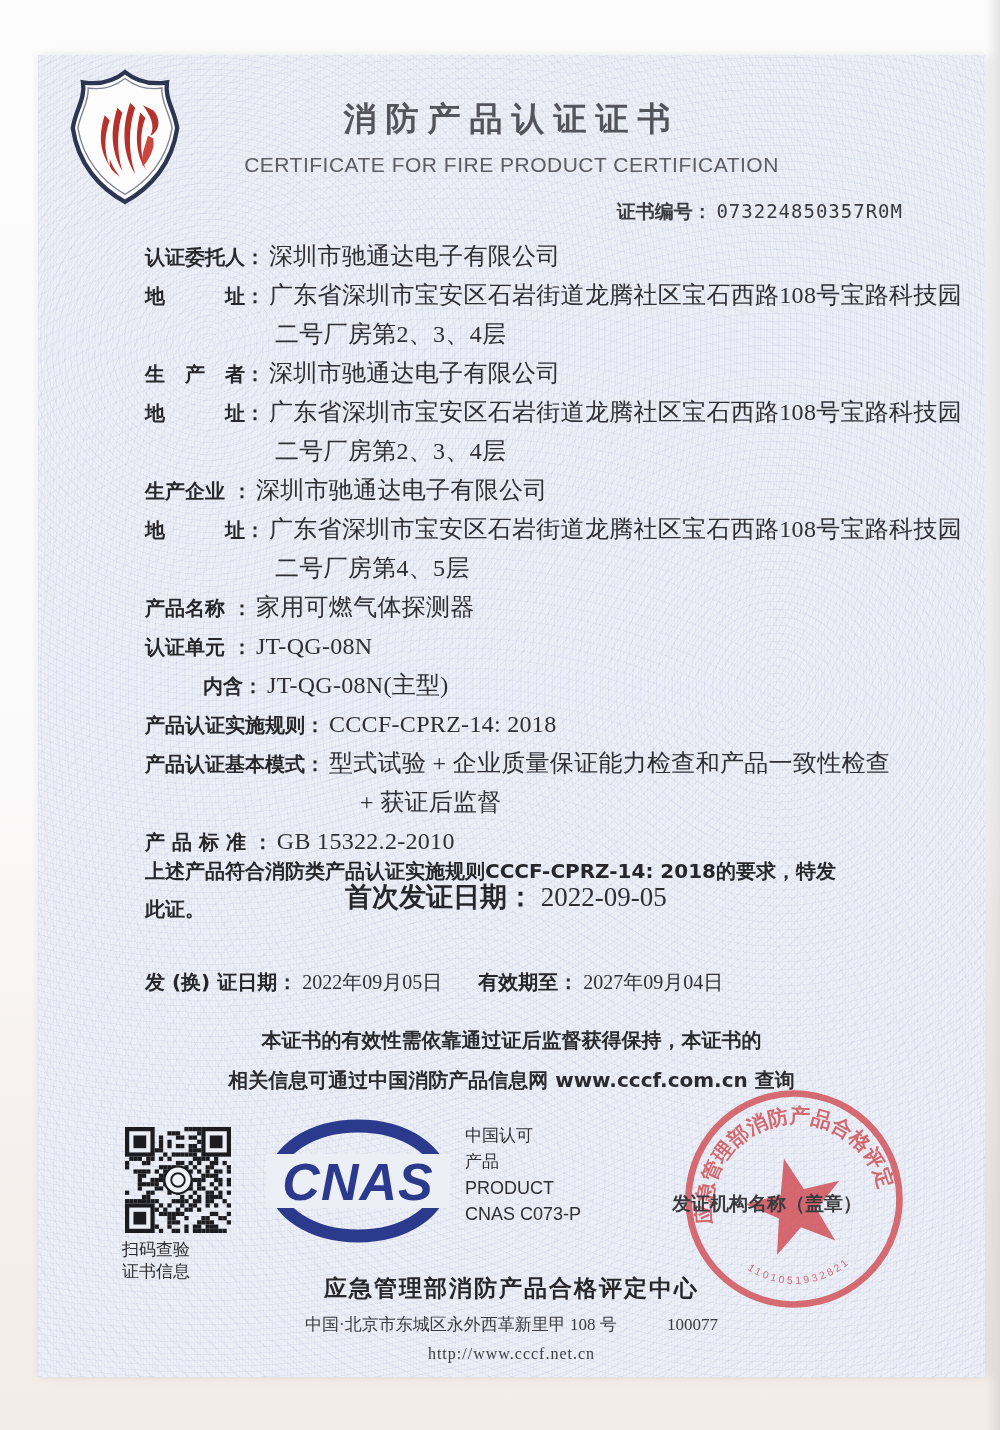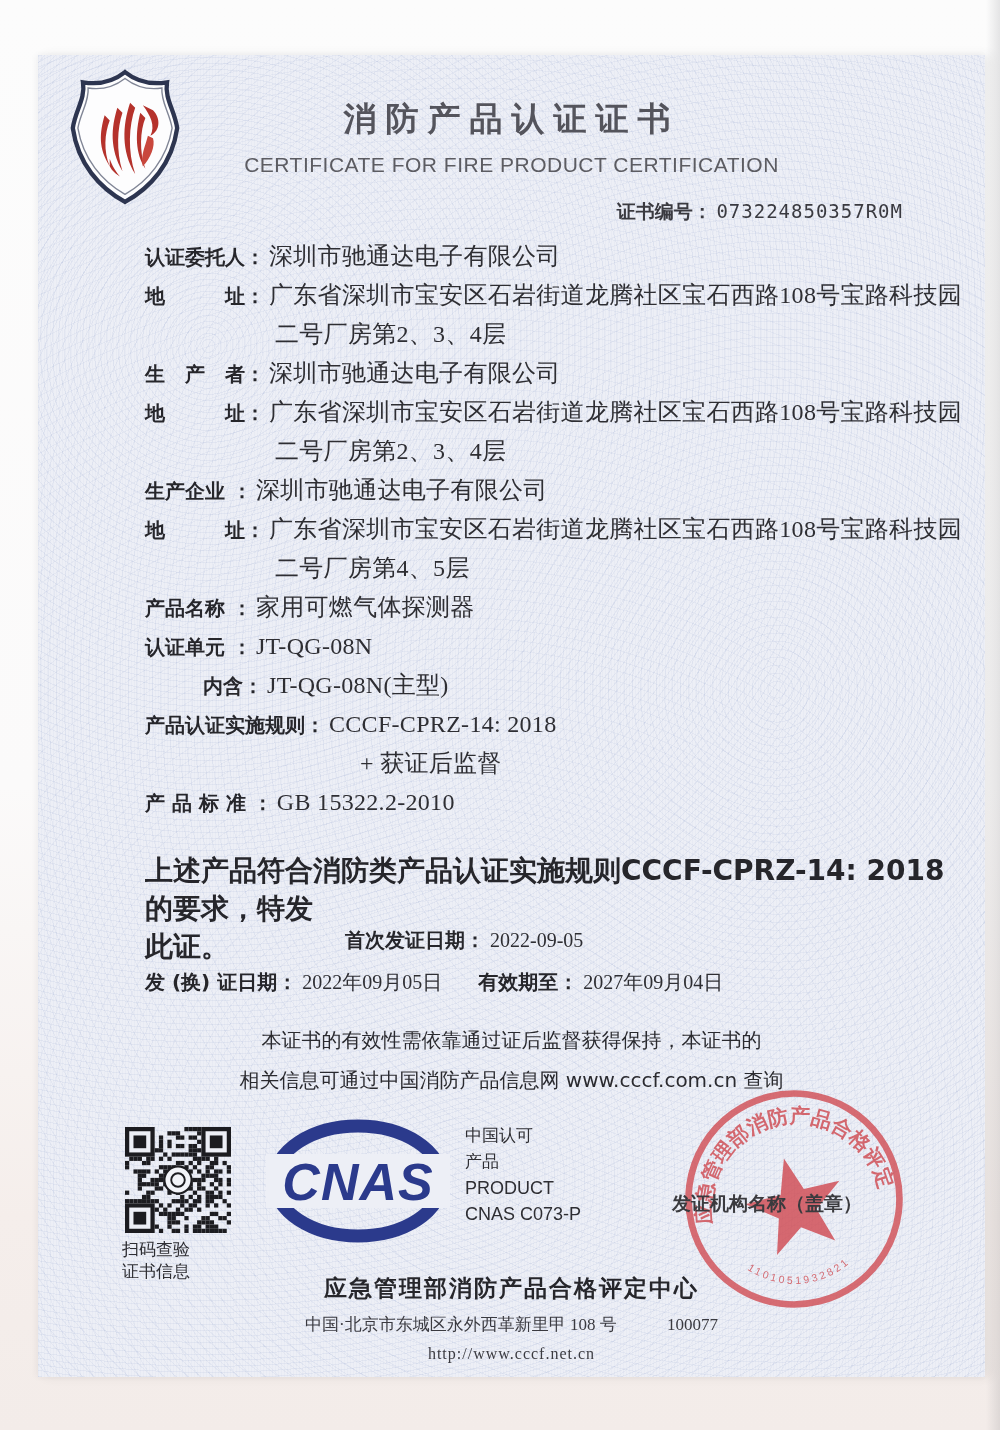--- a/index.html
+++ b/index.html
@@ -33,30 +33,30 @@
 
   .rows{position:absolute;left:107px;top:182px;width:790px;}
   .row{height:39px;line-height:39px;white-space:nowrap;}
   .row .lbl{font-family:"DejaVu Sans",sans-serif;font-weight:bold;font-size:20px;color:#26262b;text-align:center;}
   .row .val{font-size:24px;letter-spacing:.3px;color:#2e2e33;}
   .row.cont{padding-left:130px;}
   .row.cont2{padding-left:215px;}
   .row.indent{padding-left:58px;}
 
   .para{position:absolute;left:107px;top:797px;width:800px;
-    font-family:"DejaVu Sans",sans-serif;font-weight:bold;font-size:28px;
+    font-family:"DejaVu Sans",sans-serif;font-weight:bold;font-size:20px;
     line-height:38px;color:#26262b;}
-  .first-date{position:absolute;left:307px;top:872px;font-size:20px;}
+  .first-date{position:absolute;left:307px;top:824px;font-size:27px;}
   .issue-date{position:absolute;left:107px;top:914px;font-size:20px;}
   .blbl{font-family:"DejaVu Sans",sans-serif;font-weight:bold;color:#26262b;}
   .sval{font-family:"Liberation Serif",serif;color:#2e2e33;}
   .gap{display:inline-block;width:26px;}
 
   .notice{position:absolute;left:0;top:965px;width:100%;text-align:center;
-    font-family:"DejaVu Sans",sans-serif;font-weight:normal;font-size:20px;
+    font-family:"DejaVu Sans",sans-serif;font-weight:bold;font-size:20px;
     line-height:40px;color:#2a2a2f;}
 
   .qr{position:absolute;left:87px;top:1072px;width:106px;height:106px;}
   .qr-label{position:absolute;left:84px;top:1184px;width:112px;
     font-size:17px;line-height:22px;color:#2e2e33;}
   .cnas-logo{position:absolute;left:228px;top:1063px;width:184px;height:126px;}
   .cnas-text{position:absolute;left:427px;top:1068px;font-size:17px;line-height:26px;color:#2e2e33;}
   .cnas-text .en{font-family:"Liberation Sans",sans-serif;font-size:18px;}
   .seal{position:absolute;left:642px;top:1030px;width:228px;height:228px;
     transform:rotate(-14deg);opacity:.88;}
@@ -140,20 +140,24 @@
       <span class="lbl">认证单元 ：</span>
       <span class="val">JT-QG-08N</span>
     </div>
     <div class="row indent">
       <span class="lbl">内含：</span>
       <span class="val">JT-QG-08N(主型)</span>
     </div>
     <div class="row">
       <span class="lbl">产品认证实施规则：</span>
       <span class="val">CCCF-CPRZ-14: 2018</span>
+    </div>
+    <div class="row">
+      <span class="lbl">产品认证基本模式：</span>
+      <span class="val">型式试验 + 企业质量保证能力检查和产品一致性检查</span>
     </div>
     <div class="row cont2">
       <span class="val">+ 获证后监督</span>
     </div>
     <div class="row">
       <span class="lbl">产 品 标 准  ：</span>
       <span class="val">GB 15322.2-2010</span>
     </div>
   </div>
 

